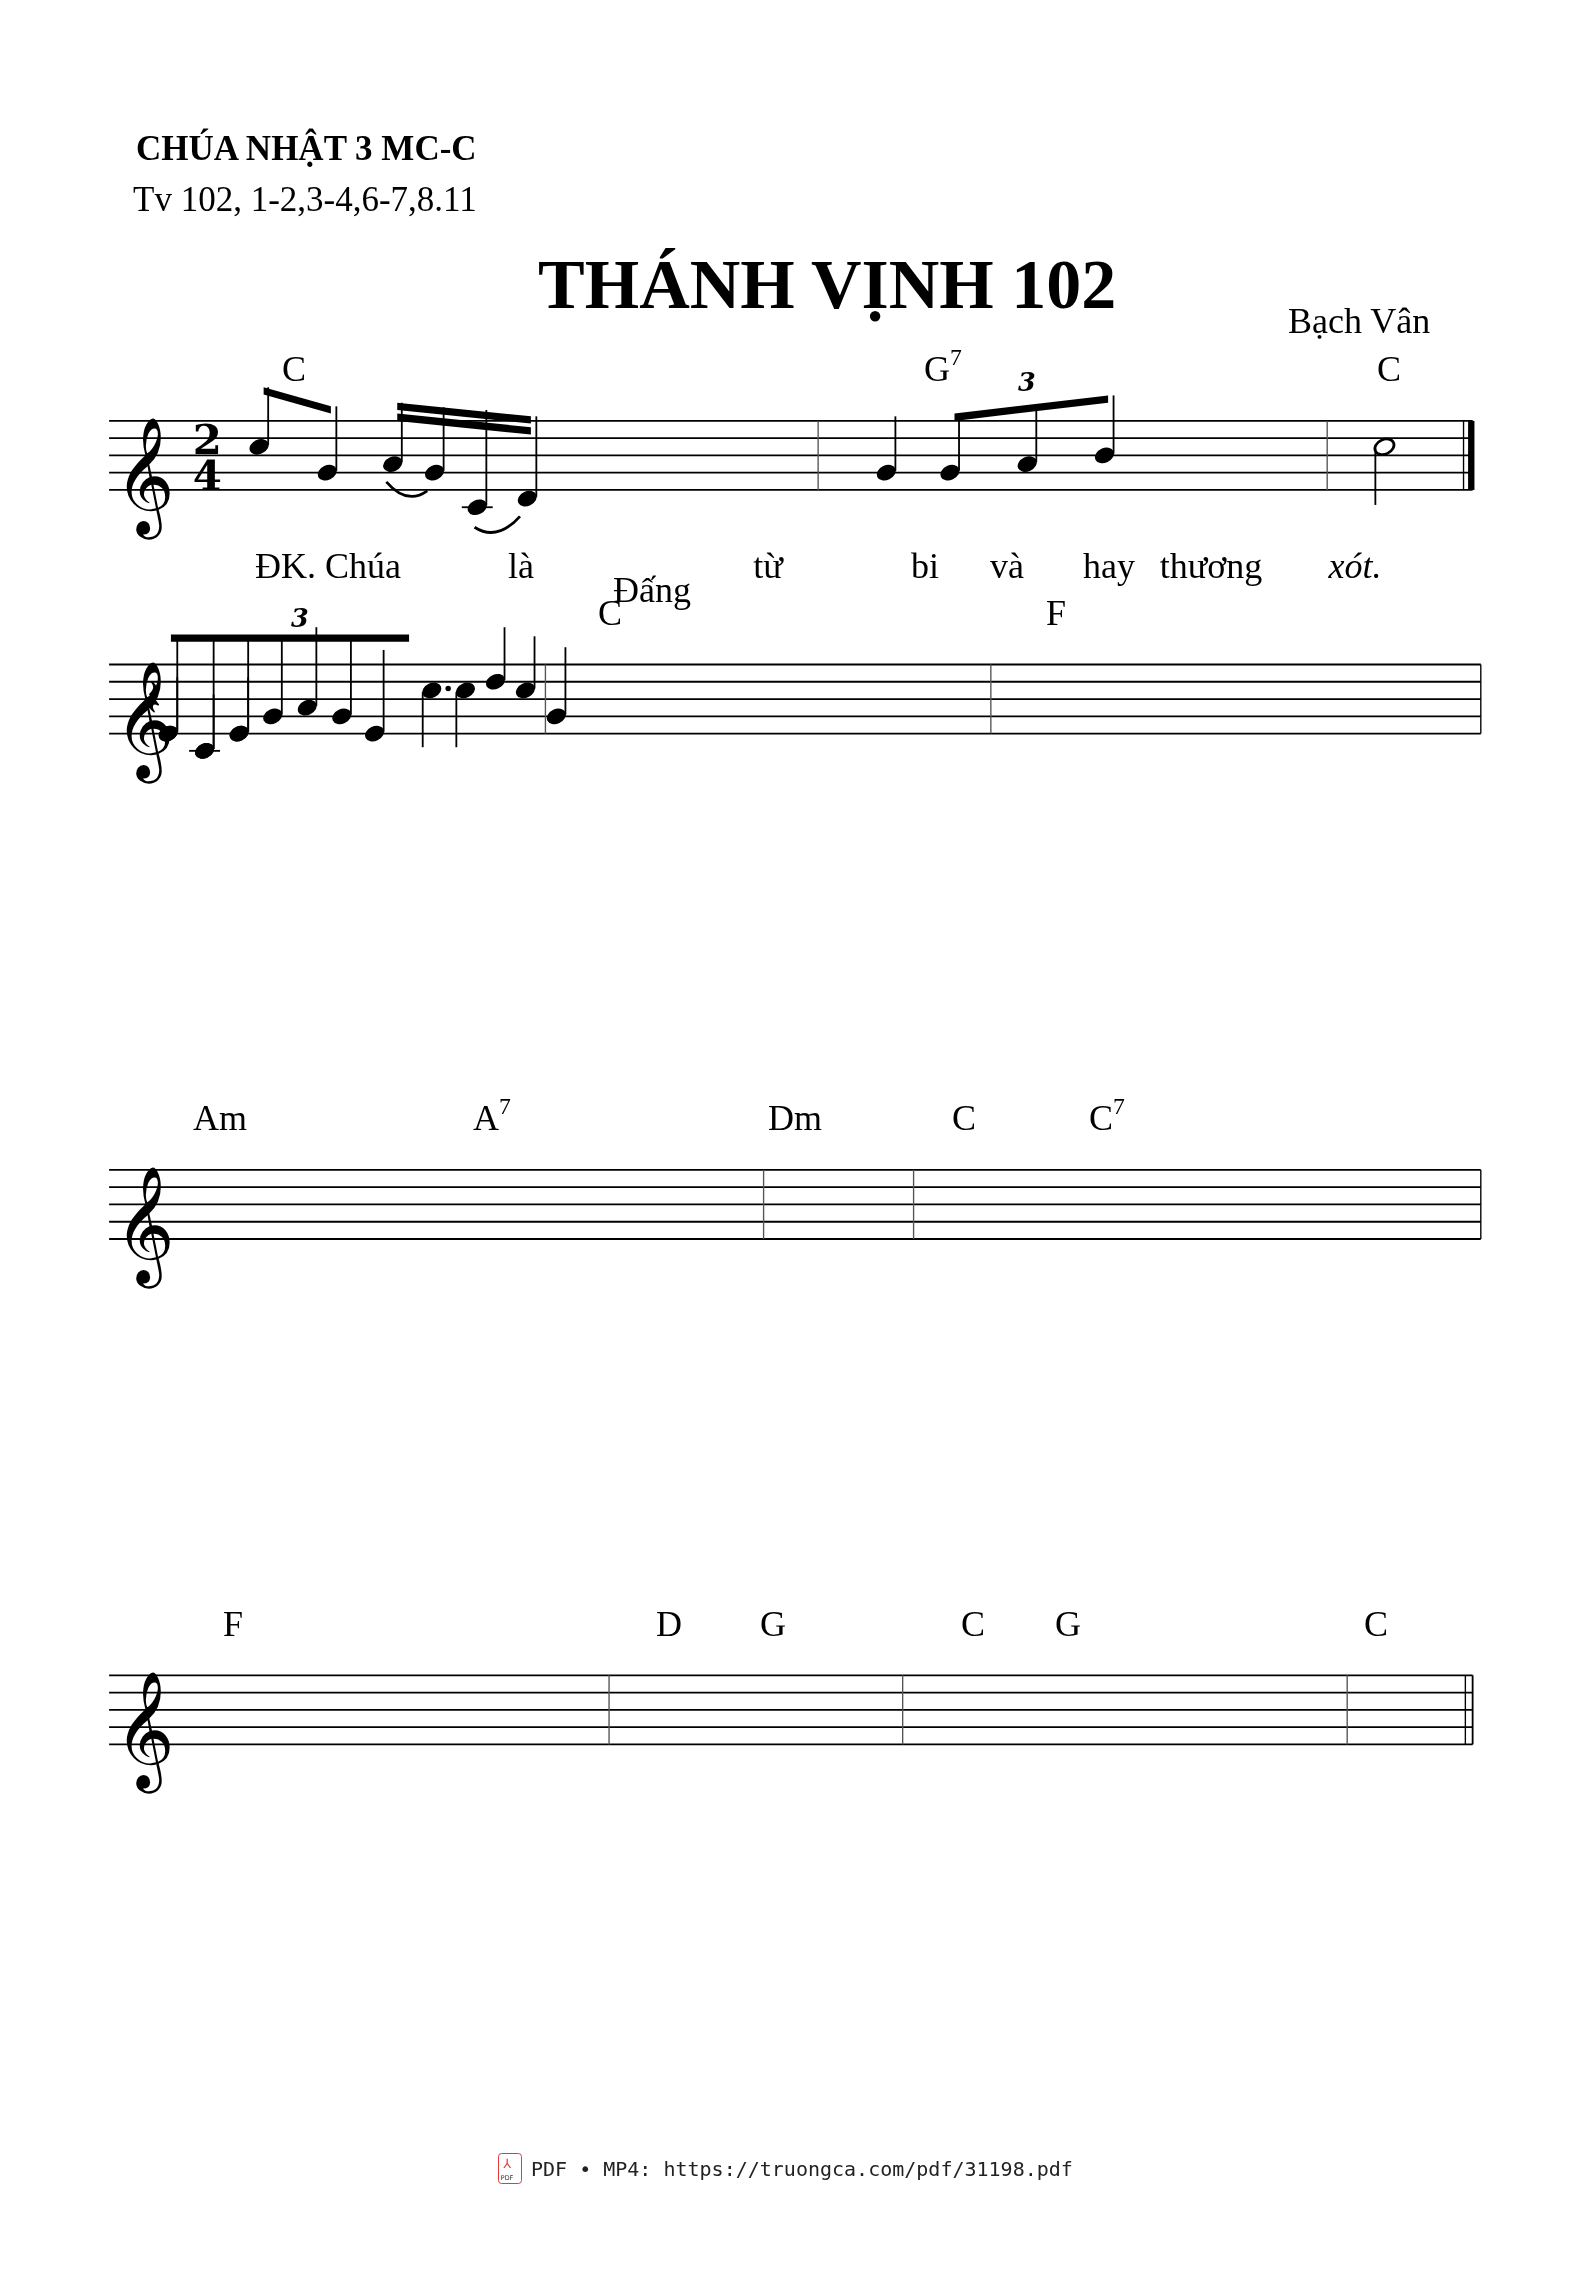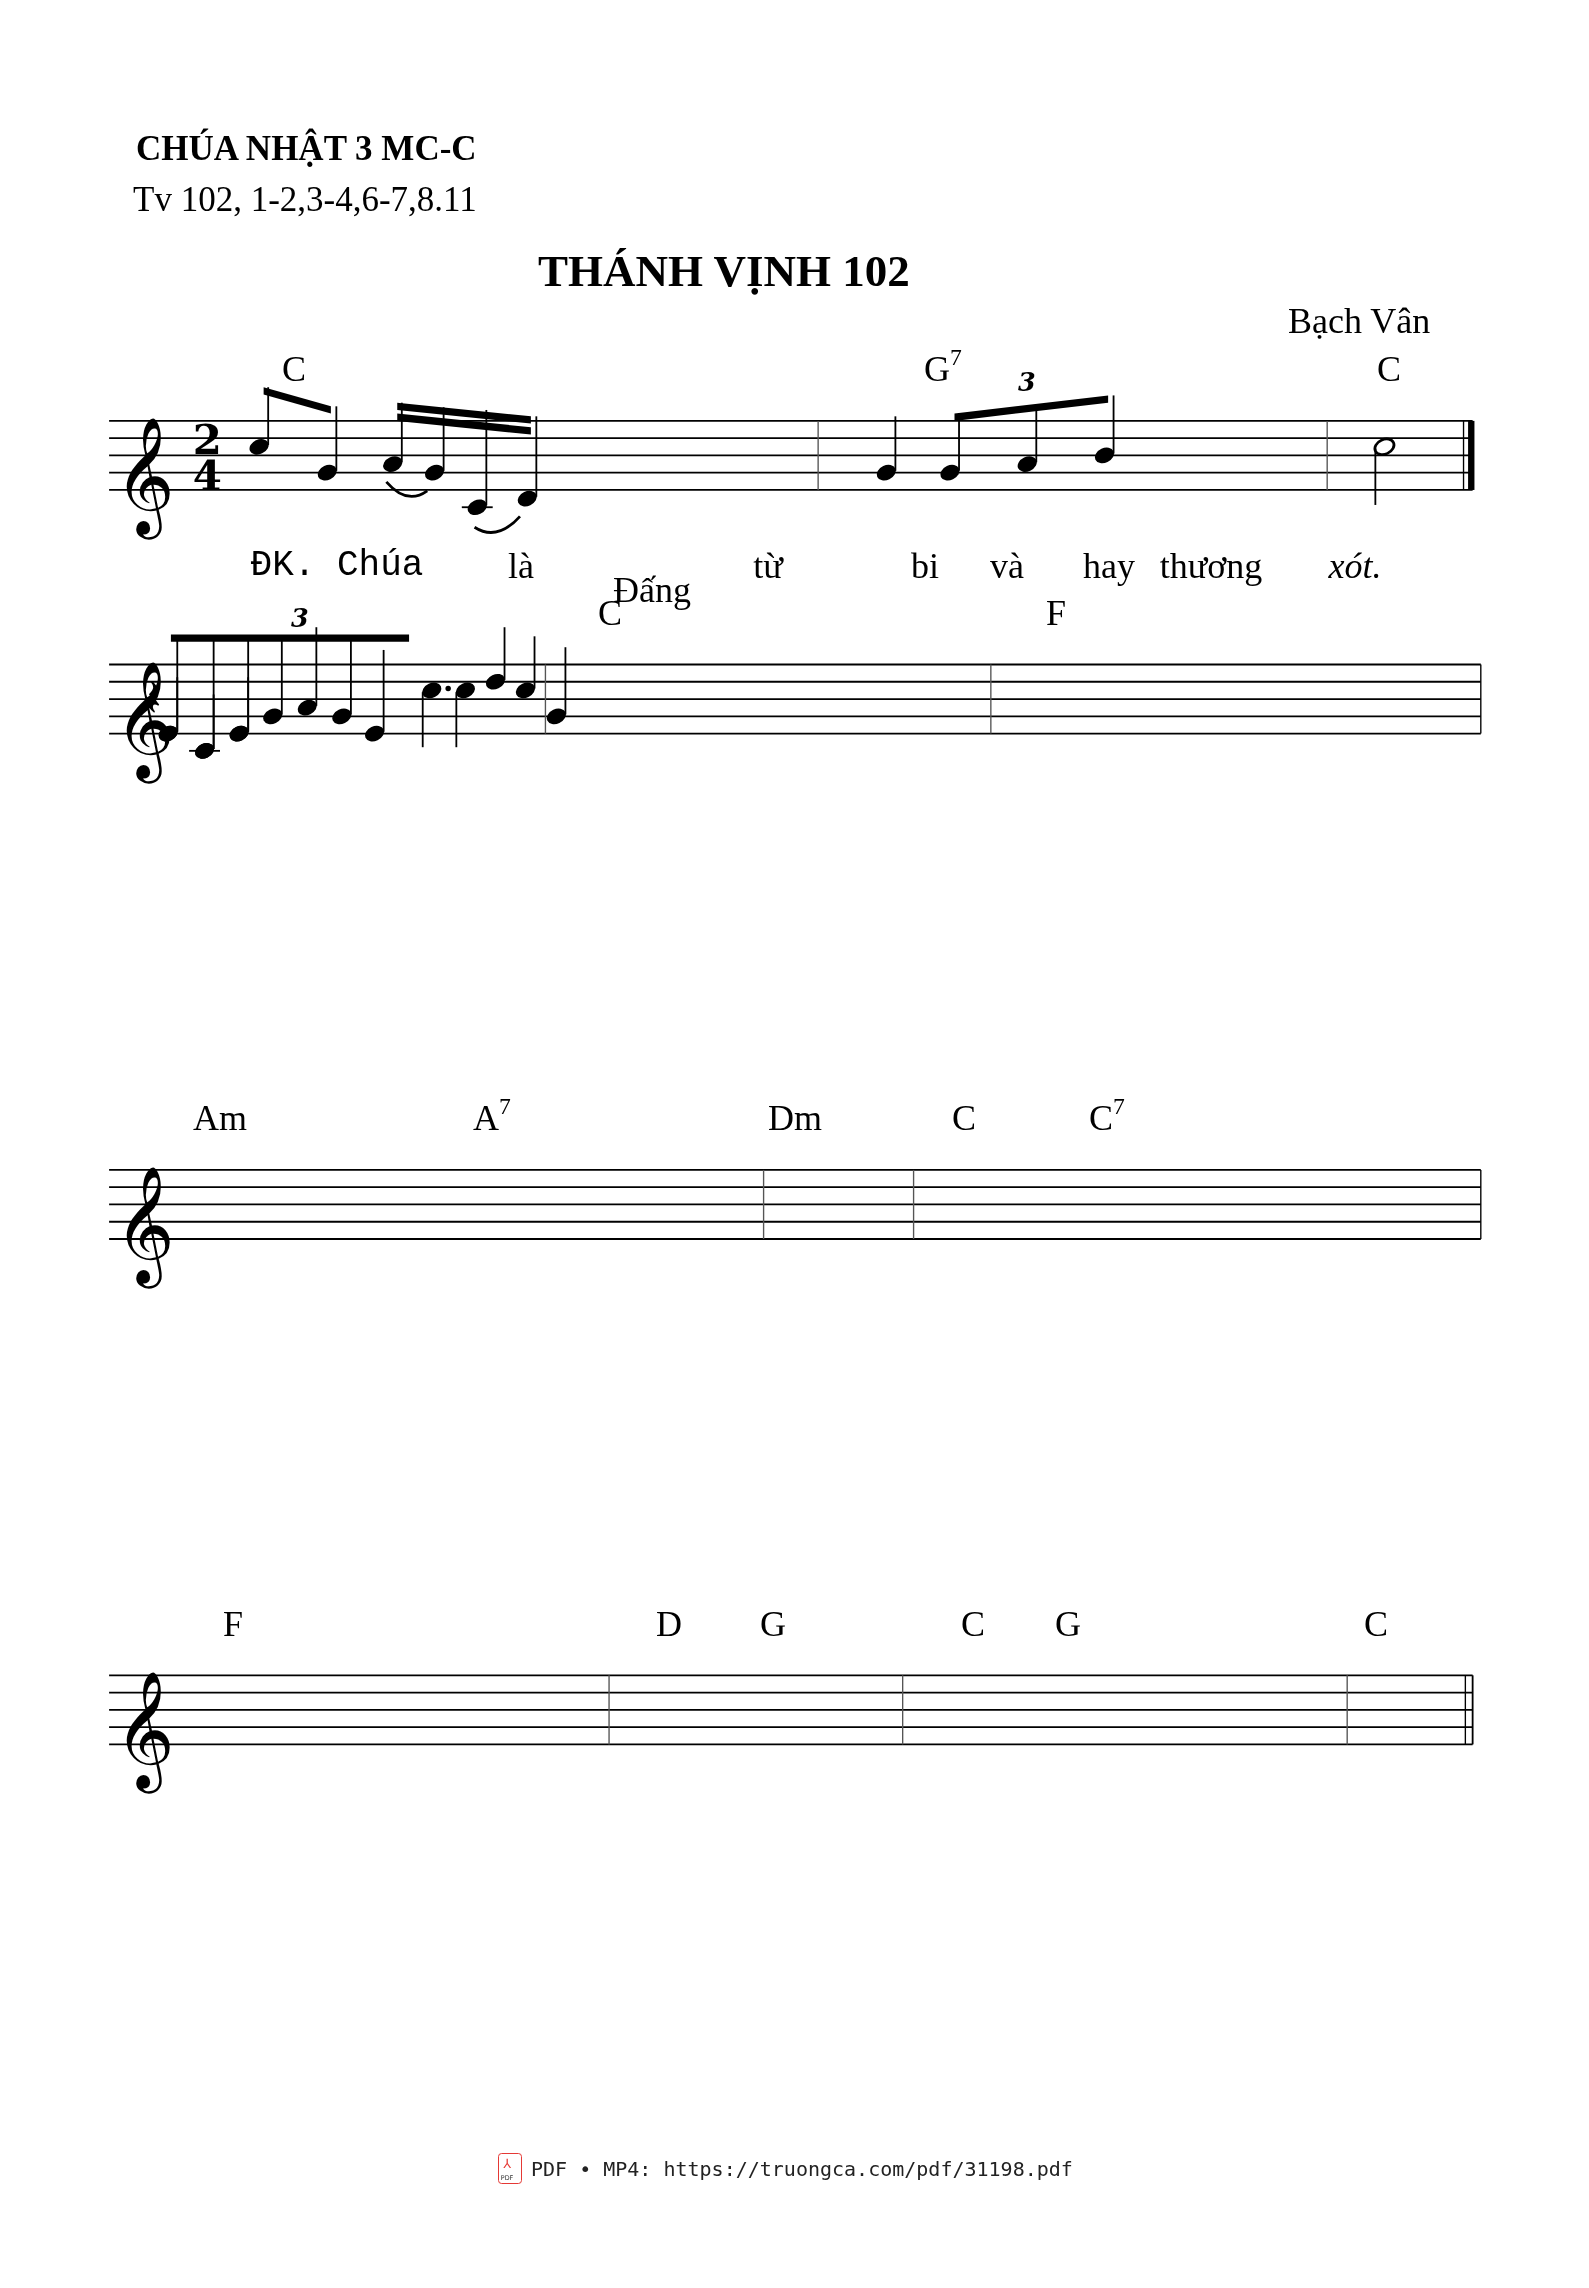--- a/index.html
+++ b/index.html
@@ -1,20 +1,20 @@
 <!DOCTYPE html>
 <html style="font-size:14.5px"><head>
 <meta charset="utf-8">
 <style>
   html,body{margin:0;padding:0;background:#fff;}
   body{width:1589px;height:2288px;position:relative;overflow:hidden;font-family:"Liberation Serif","DejaVu Serif",serif;color:#000;}
   .abs{position:absolute;white-space:nowrap;}
   .occasion{left:136px;top:129px;font-size:35px;font-weight:bold;}
   .psalm-ref{left:133px;top:180px;font-size:35px;}
-  .title{left:538px;top:245px;font-size:45px;font-weight:bold;letter-spacing:0px;}
+  .title{left:538px;top:245px;font-size:70px;font-weight:bold;letter-spacing:0px;}
   .composer{left:1260px;top:300px;font-size:36px;margin-left:28px;}
   svg.score{position:absolute;left:0;top:0;}
   .lyric{position:absolute;font-size:36px;white-space:nowrap;transform:translateX(-50%);}
   .chord{position:absolute;font-size:36px;white-space:nowrap;}
   .chord sup{font-size:23.6px;vertical-align:top;position:relative;top:-3.6px;}
   .footer{left:498px;top:2153px;font-family:"DejaVu Sans Mono","Liberation Mono",monospace;font-size:20px;color:#222;display:flex;align-items:center;gap:9px;}
   .pdf-icon{width:22px;height:29px;border:1.8px solid #e53935;border-radius:3.6px;position:relative;background:#fff;display:inline-block;}
   .pdf-icon .glyph{position:absolute;top:1.8px;left:4.5px;color:#e53935;font-size:12.7px;font-family:"DejaVu Sans",sans-serif;}
   .pdf-icon .txt{position:absolute;bottom:0.9px;left:1.8px;font-size:6.4px;color:#333;font-family:"DejaVu Sans",sans-serif;}
 </style>
@@ -140,21 +140,21 @@
     <ellipse cx="612" cy="788" rx="11" ry="8" transform="rotate(-25 612 788)" fill="#000" stroke="#000" stroke-width="0"></ellipse>
     <line x1="622" y1="786" x2="622" y2="712" stroke="#000" stroke-width="2"></line>
     <polygon points="188,698 450,698 450,706 188,706" fill="#000"></polygon>
     <text x="320" y="690" font-size="28" font-style="italic" font-weight="bold" font-family="DejaVu Serif, serif">3</text>
   </svg>
 
 <div id="overlay">
     <div class="chord" style="left: 282px; top: 348px;"><span>C</span></div>
     <div class="chord" style="left: 891px; top: 348px; margin-left: 33px;"><span>G</span><sup>7</sup></div>
     <div class="chord" style="left: 1377px; top: 348px;"><span>C</span></div>
-    <div class="lyric" style="left: 337px; top: 545px; font-family: Liberation Mono, monospace;">ĐK. Chúa</div>
+    <div class="lyric" style="left: 328px; top: 545px;">ĐK. Chúa</div>
     <div class="lyric" style="left: 489px; top: 545px; margin-left: 32px;">là</div>
     <div class="lyric" style="left: 652px; top: 545px; margin-top: 24px;">Đấng</div>
     <div class="lyric" style="left: 768px; top: 545px; text-align: right;">từ</div>
     <div class="lyric" style="left: 925px; top: 545px;">bi</div>
     <div class="lyric" style="left: 1007px; top: 545px;">và</div>
     <div class="lyric" style="left: 1109px; top: 545px;">hay</div>
     <div class="lyric" style="left: 1211px; top: 545px;">thương</div>
     <div class="lyric" style="left: 1355px; top: 545px; font-style: italic;">xót.</div>
     <div class="chord" style="left: 598px; top: 592px;"><span>C</span></div>
     <div class="chord" style="left: 1046px; top: 592px;"><span>F</span></div>

